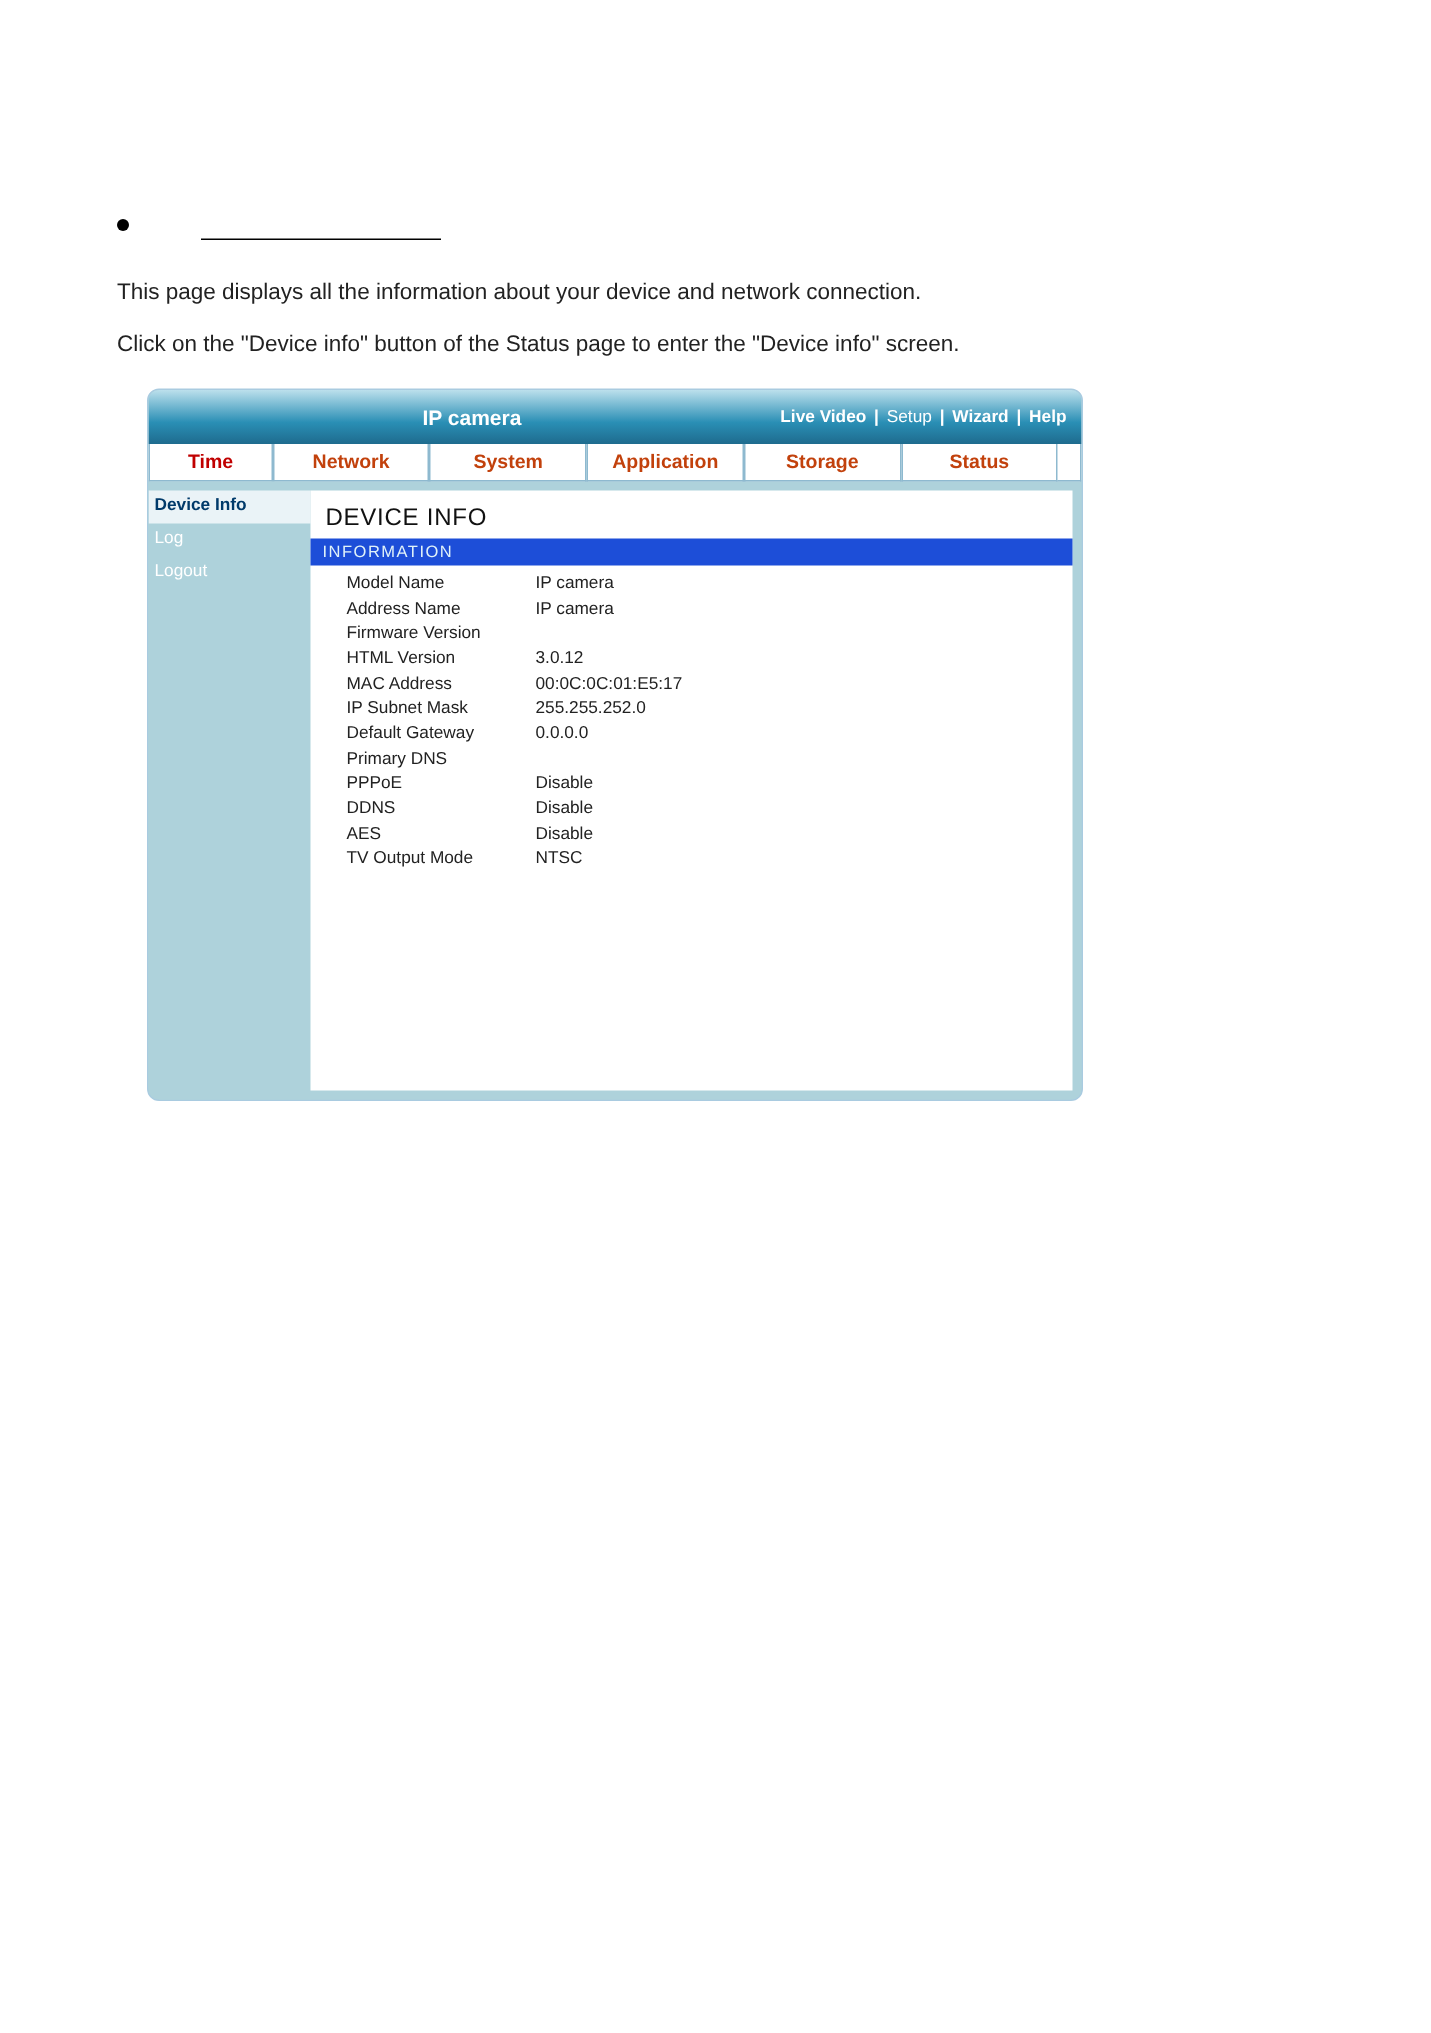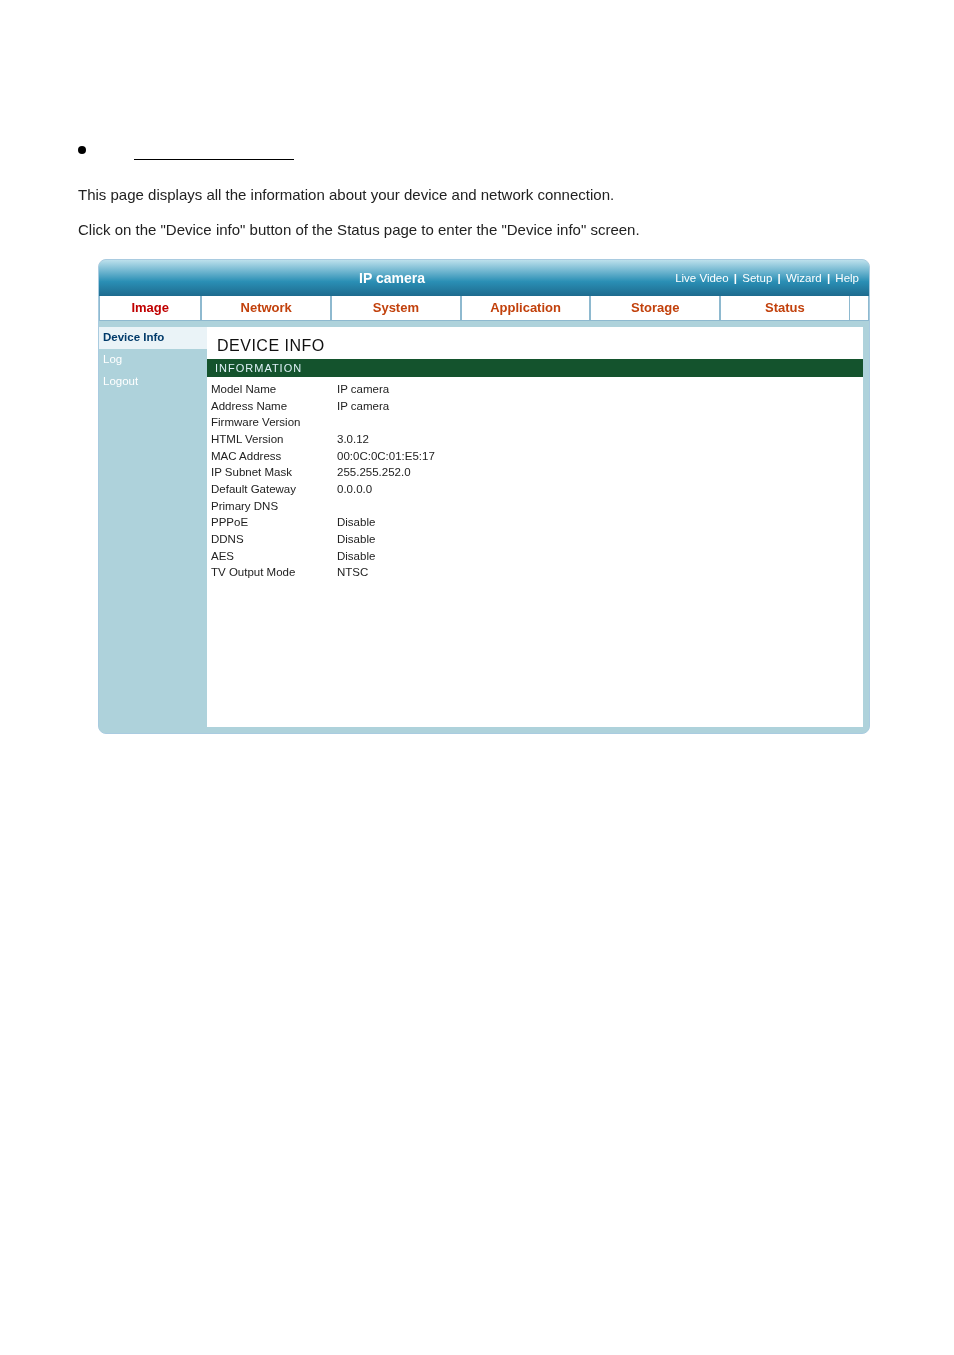--- a/index.html
+++ b/index.html
@@ -27,21 +27,21 @@
       border-bottom: 1.2px solid #000;
     }
     .intro {
       font-size: 15px;
       color: #222;
       margin-bottom: 12px;
       line-height: 1.5;
     }
     .panel {
       margin-top: 18px;
-      width: 772px;
+      width: 624px;
       margin-left: 20px;
       border: 1px solid #a9cbe0;
       border-radius: 8px;
       overflow: hidden;
       background: #aed2db;
     }
     .panel-header {
       background: linear-gradient(#bce0ec, #2a8fb5 60%, #1e6b8e);
       height: 36px;
       display: flex;
@@ -55,21 +55,21 @@
       flex: 1;
       text-align: center;
     }
     .panel-header .links {
       font-size: 11.5px;
       font-weight: normal;
       white-space: nowrap;
     }
     .panel-header .links span { cursor: pointer; }
     .panel-header .links .sep { margin: 0 2px; font-weight: bold; }
-    .panel-header .links .bold { font-weight: normal; margin-top: 44px; }
+    .panel-header .links .bold { font-weight: bold; margin-top: 44px; }
     .tabs {
       display: flex;
       background: #fff;
     }
     .tab {
       flex: 1.4;
       border: 1px solid #8eb9cf;
       border-top: none;
       text-align: center;
       font-size: 13px;
@@ -115,28 +115,28 @@
     }
     .main-title {
       font-size: 16px;
       font-weight: normal;
       letter-spacing: 0.5px;
       padding: 10px 0 4px 10px;
       color: #111;
       font-family: Arial, sans-serif;
     }
     .section-bar {
-      background: #14532d;
+      background: #1d4ed8;
       color: #e0f2f9;
       font-size: 11px;
       padding: 3px 8px;
       letter-spacing: 1px;
     }
     .kv-table {
-      padding: 4px 4px 60px;
+      padding: 4px 24px 60px;
     }
     .kv-row {
       display: flex;
       font-size: 11.5px;
       color: #222;
       line-height: 1.45;
     }
     .kv-label { width: 126px; }
     .kv-value { flex: 1; }
   </style>
@@ -160,21 +160,21 @@
       <span class="sep">|</span>
       <span>Setup</span>
       <span class="sep">|</span>
       <span class="bold">Wizard</span>
       <span class="sep">|</span>
       <span class="bold">Help</span>
     </span>
   </div>
 
   <div class="tabs">
-    <div class="tab image">Image</div>
+    <div class="tab image">Time</div>
     <div class="tab normal">Network</div>
     <div class="tab normal">System</div>
     <div class="tab normal">Application</div>
     <div class="tab normal">Storage</div>
     <div class="tab normal">Status</div>
     <div class="tab last-gap"></div>
   </div>
 
   <div class="body-row">
     <div class="sidebar">

